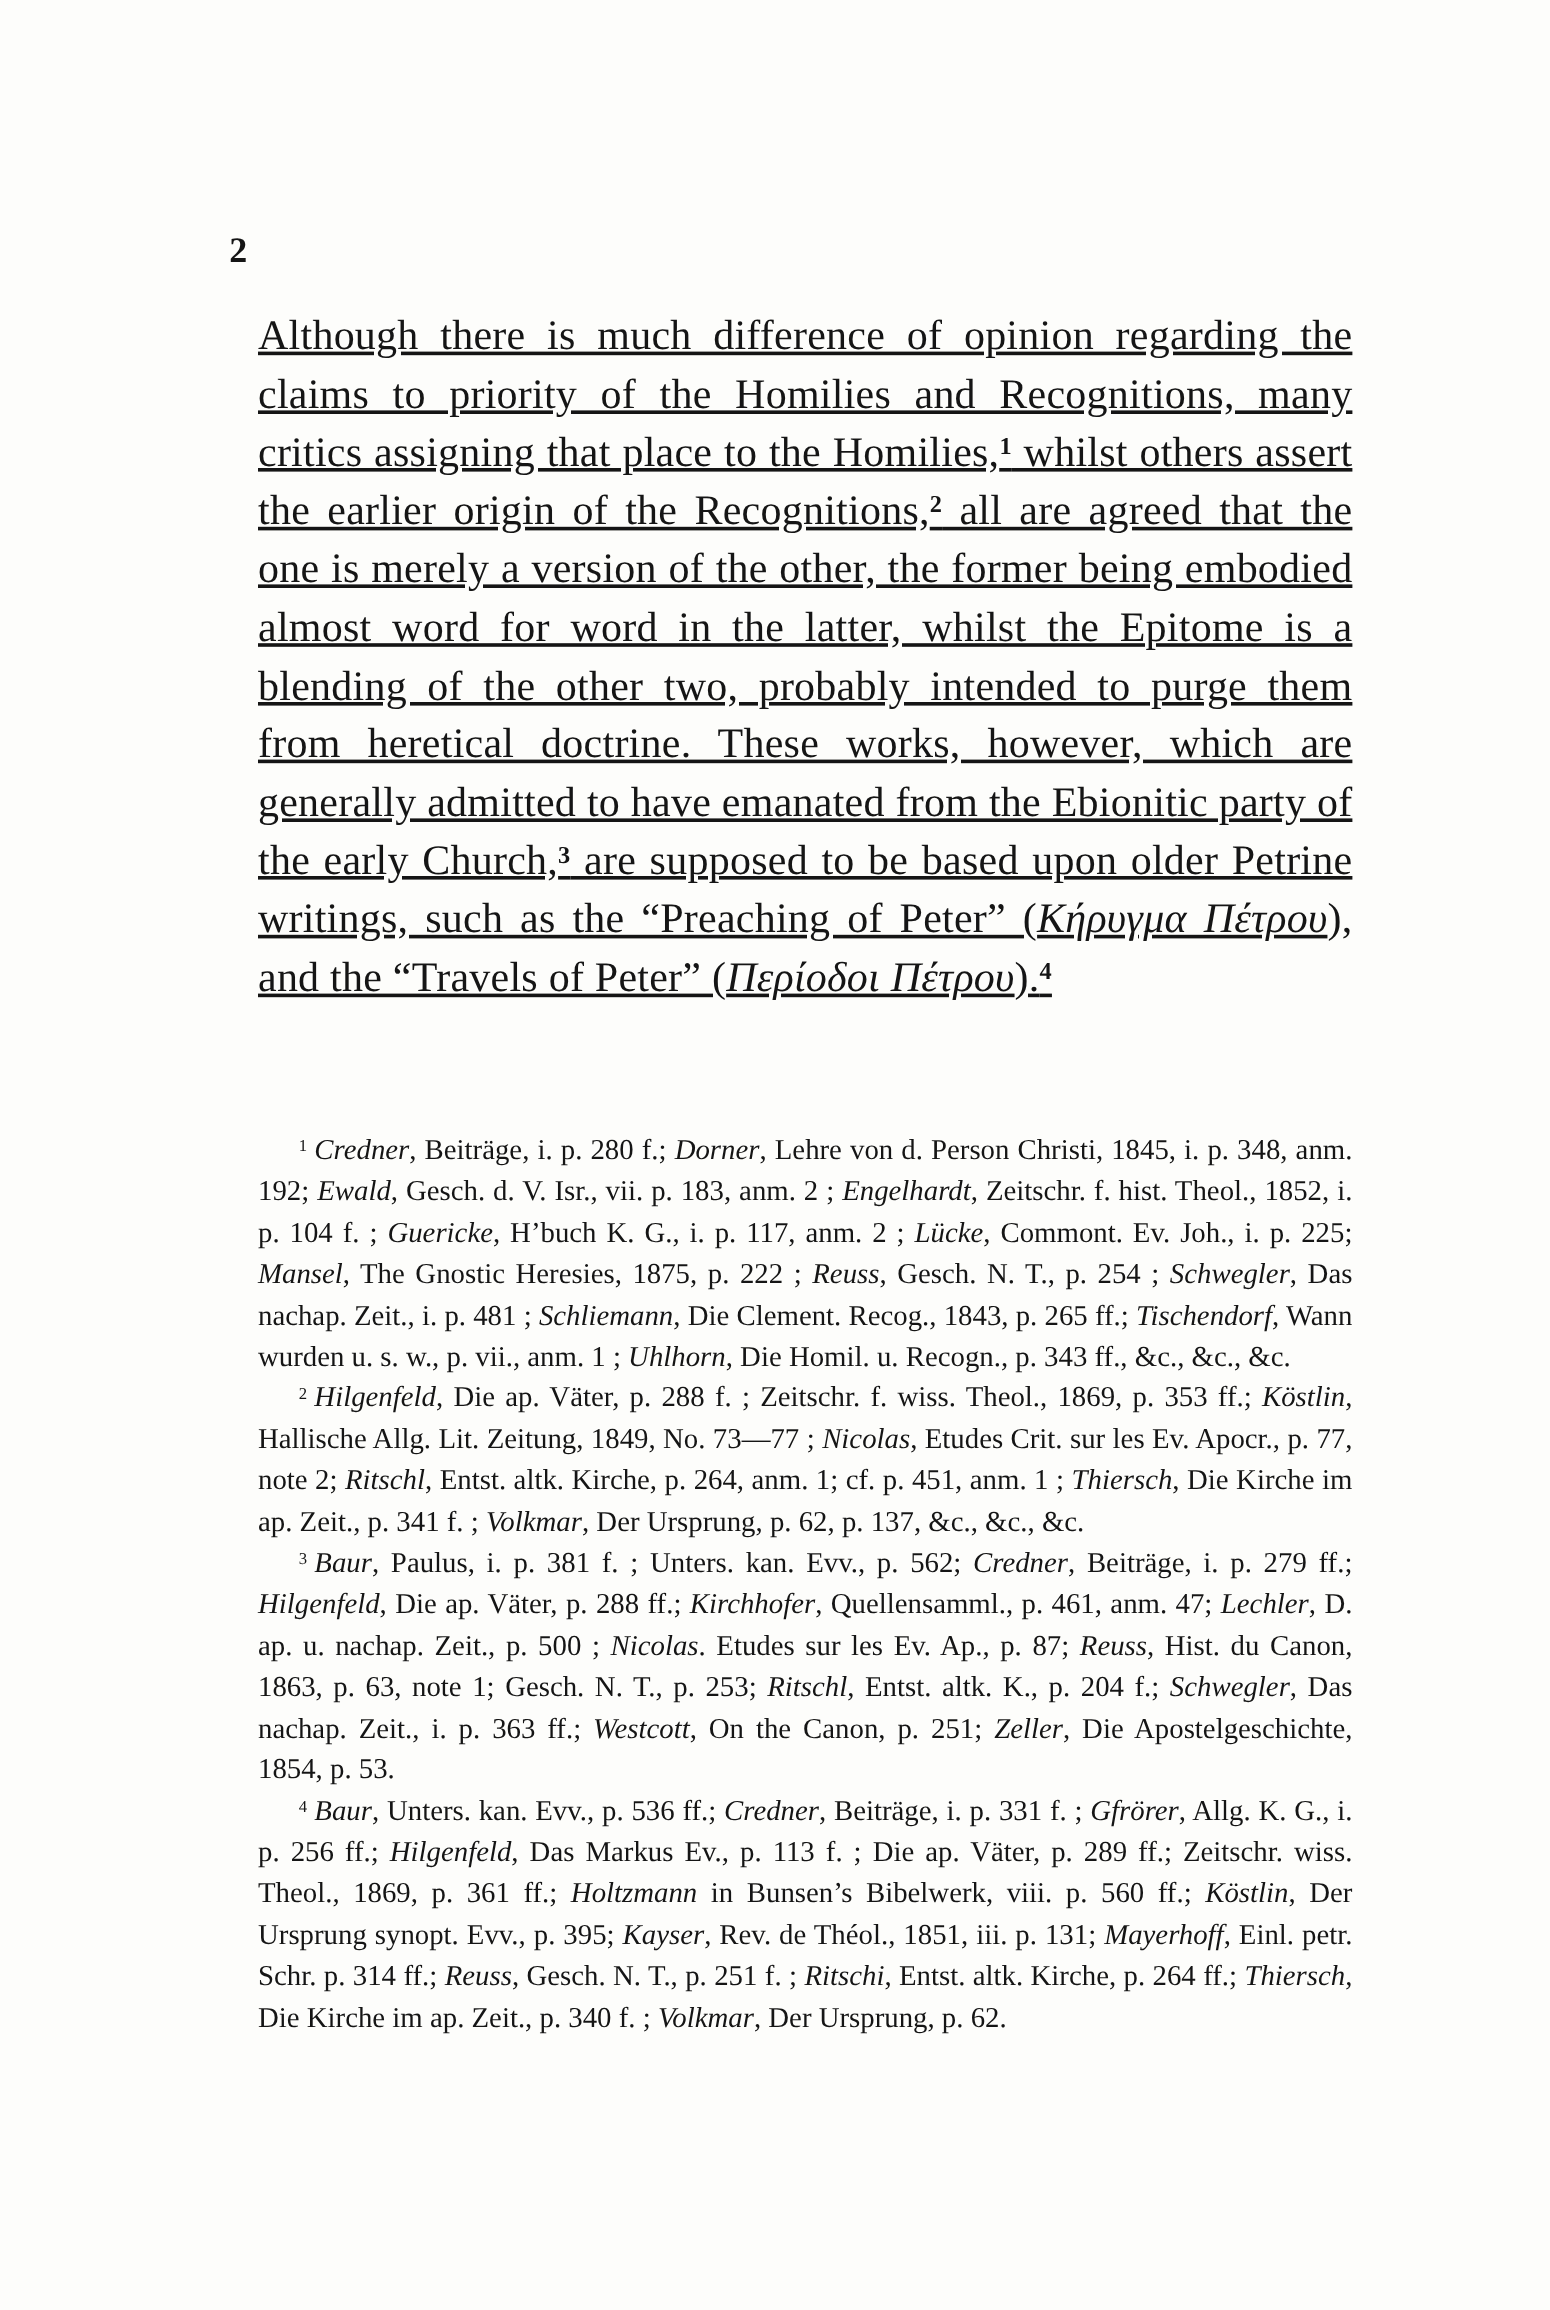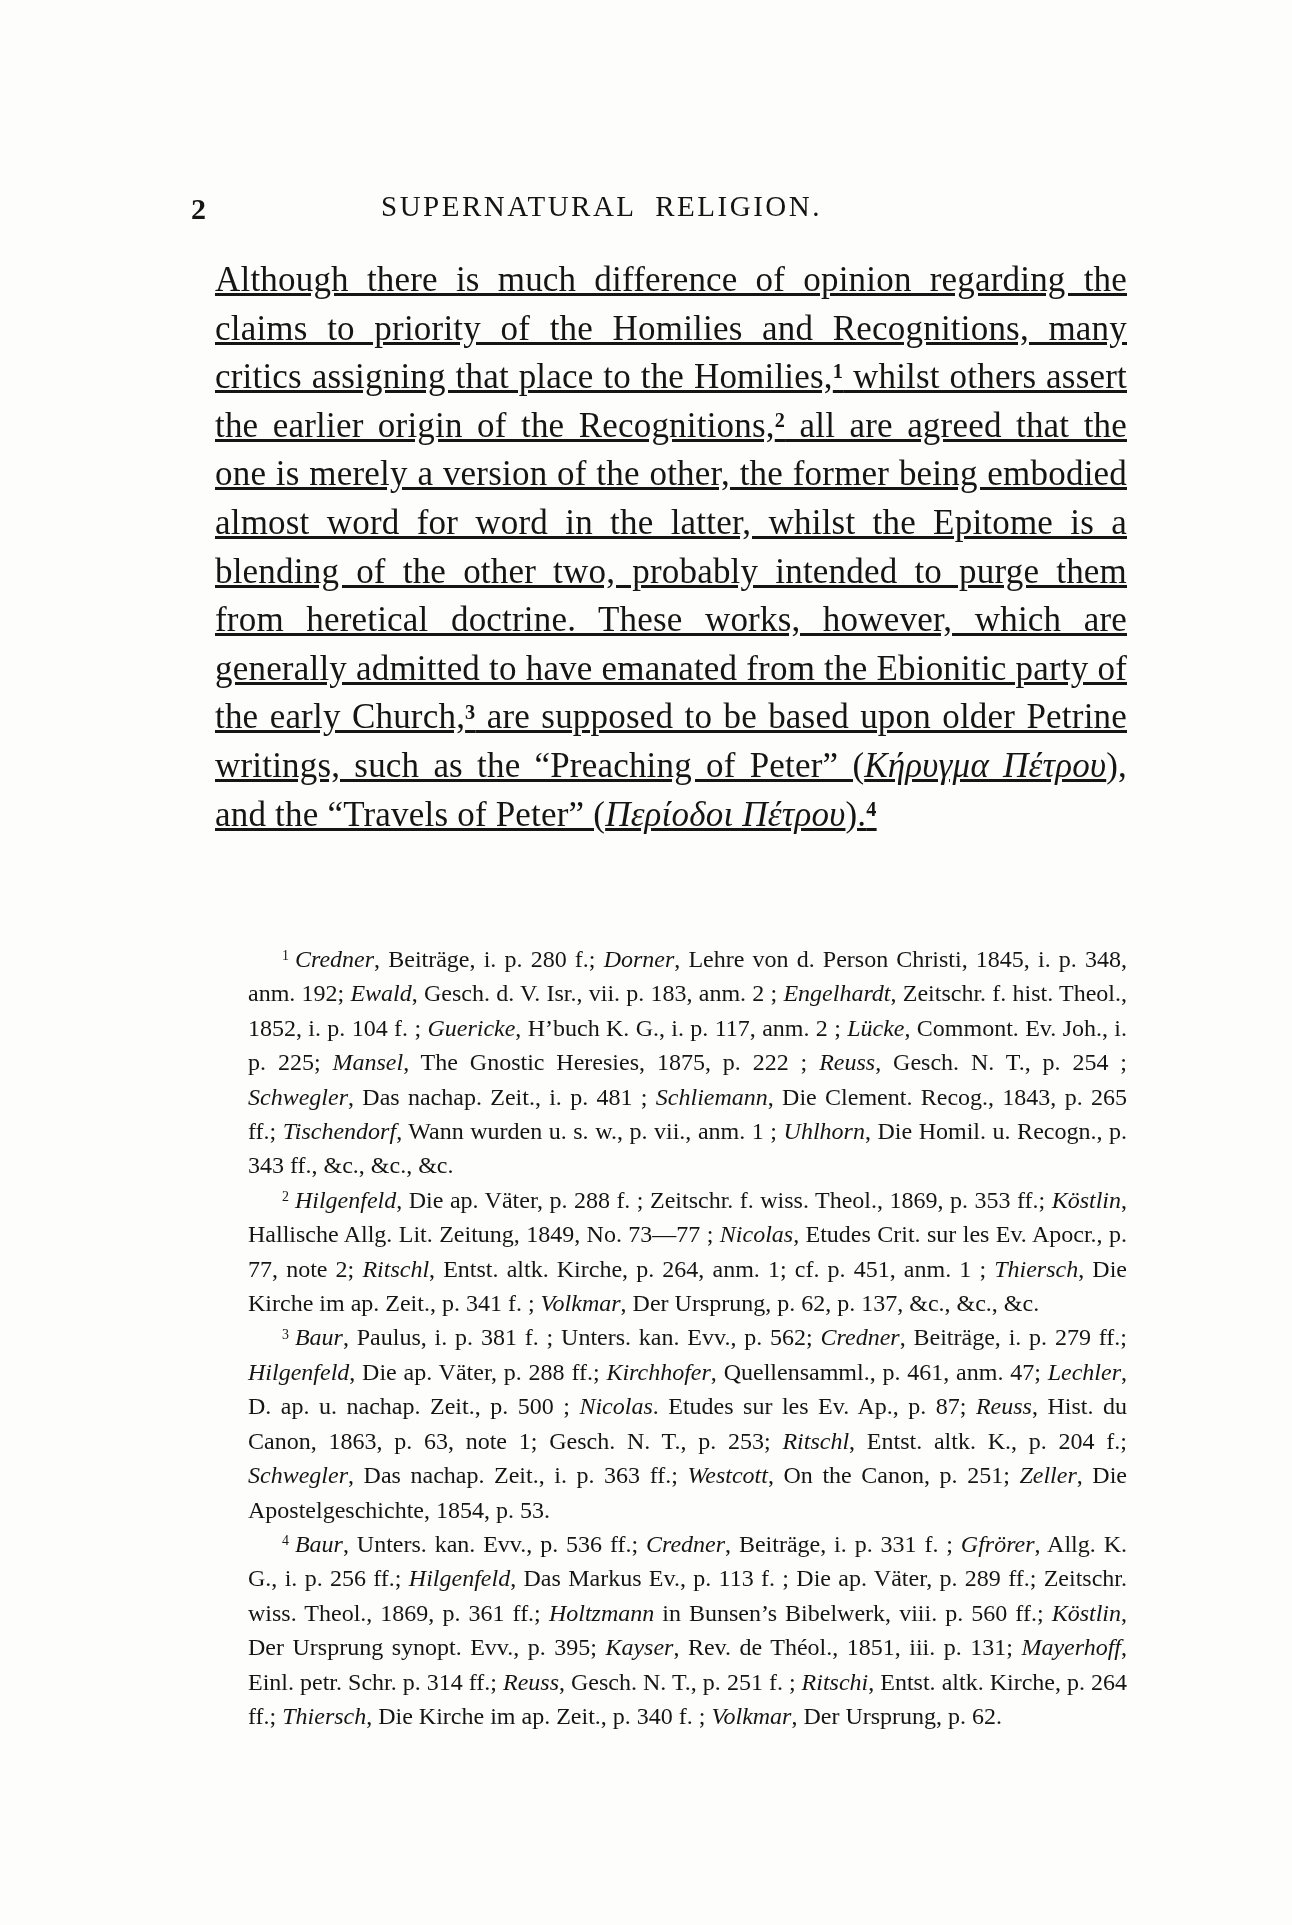--- a/index.html
+++ b/index.html
@@ -28,37 +28,36 @@
     font-size:35px; line-height:48.6px;
     text-align:justify;
     letter-spacing:0.2px;
     text-decoration:underline;
   }
   .footnotes {
     position:absolute; top:942px; left:215px; width:912px;
     font-size:24px; line-height:34.4px;
     text-align:justify;
   }
-  .footnote { text-indent:34px;margin-left:33px; }
+  .footnote { text-indent:34px; }
   sup.fn-sup {
     font-size:0.58em;
     vertical-align:baseline; position:relative; top:-0.48em;
     line-height:0; font-weight:bold;
   }
   .footnote sup.fn-sup { margin-right:6px; font-weight:normal; }
   i { font-style:italic; }
 </style>
 </head>
 <body>
 
 <div class="page">
 
   <div class="header">
     <span class="page-num">2</span>
-    <span class="running-title">SUPERNATURAL RELIGION.</span>
   </div>
 
   <div class="body-text"><span>Although there is much difference of opinion regarding the claims to priority of the Homilies and Recognitions, many critics assigning that place to the Homilies,</span><sup class="fn-sup">1</sup><span> whilst others assert the earlier origin of the Recognitions,</span><sup class="fn-sup">2</sup><span> all are agreed that the one is merely a version of the other, the former being embodied almost word for word in the latter, whilst the Epitome is a blending of the other two, probably intended to purge them from heretical doctrine. These works, however, which are generally admitted to have emanated from the Ebionitic party of the early Church,</span><sup class="fn-sup">3</sup><span> are supposed to be based upon older Petrine writings, such as the “Preaching of Peter” (</span><i>Κήρυγμα Πέτρου</i><span>), and the “Travels of Peter” (</span><i>Περίοδοι Πέτρου</i><span>).</span><sup class="fn-sup">4</sup></div>
 
   <div class="footnotes">
     <div class="footnote"><sup class="fn-sup">1</sup><span><i>Credner</i><span>, Beiträge, i. p. 280 f.; </span><i>Dorner</i><span>, Lehre von d. Person Christi, 1845, i. p. 348, anm. 192; </span><i>Ewald</i><span>, Gesch. d. V. Isr., vii. p. 183, anm. 2 ; </span><i>Engelhardt</i><span>, Zeitschr. f. hist. Theol., 1852, i. p. 104 f. ; </span><i>Guericke</i><span>, H’buch K. G., i. p. 117, anm. 2 ; </span><i>Lücke</i><span>, Commont. Ev. Joh., i. p. 225; </span><i>Mansel</i><span>, The Gnostic Heresies, 1875, p. 222 ; </span><i>Reuss</i><span>, Gesch. N. T., p. 254 ; </span><i>Schwegler</i><span>, Das nachap. Zeit., i. p. 481 ; </span><i>Schliemann</i><span>, Die Clement. Recog., 1843, p. 265 ff.; </span><i>Tischendorf</i><span>, Wann wurden u. s. w., p. vii., anm. 1 ; </span><i>Uhlhorn</i><span>, Die Homil. u. Recogn., p. 343 ff., &amp;c., &amp;c., &amp;c.</span></span></div>
     <div class="footnote"><sup class="fn-sup">2</sup><span><i>Hilgenfeld</i><span>, Die ap. Väter, p. 288 f. ; Zeitschr. f. wiss. Theol., 1869, p. 353 ff.; </span><i>Köstlin</i><span>, Hallische Allg. Lit. Zeitung, 1849, No. 73—77 ; </span><i>Nicolas</i><span>, Etudes Crit. sur les Ev. Apocr., p. 77, note 2; </span><i>Ritschl</i><span>, Entst. altk. Kirche, p. 264, anm. 1; cf. p. 451, anm. 1 ; </span><i>Thiersch</i><span>, Die Kirche im ap. Zeit., p. 341 f. ; </span><i>Volkmar</i><span>, Der Ursprung, p. 62, p. 137, &amp;c., &amp;c., &amp;c.</span></span></div>
     <div class="footnote"><sup class="fn-sup">3</sup><span><i>Baur</i><span>, Paulus, i. p. 381 f. ; Unters. kan. Evv., p. 562; </span><i>Credner</i><span>, Beiträge, i. p. 279 ff.; </span><i>Hilgenfeld</i><span>, Die ap. Väter, p. 288 ff.; </span><i>Kirchhofer</i><span>, Quellensamml., p. 461, anm. 47; </span><i>Lechler</i><span>, D. ap. u. nachap. Zeit., p. 500 ; </span><i>Nicolas</i><span>. Etudes sur les Ev. Ap., p. 87; </span><i>Reuss</i><span>, Hist. du Canon, 1863, p. 63, note 1; Gesch. N. T., p. 253; </span><i>Ritschl</i><span>, Entst. altk. K., p. 204 f.; </span><i>Schwegler</i><span>, Das nachap. Zeit., i. p. 363 ff.; </span><i>Westcott</i><span>, On the Canon, p. 251; </span><i>Zeller</i><span>, Die Apostelgeschichte, 1854, p. 53.</span></span></div>
     <div class="footnote"><sup class="fn-sup">4</sup><span><i>Baur</i><span>, Unters. kan. Evv., p. 536 ff.; </span><i>Credner</i><span>, Beiträge, i. p. 331 f. ; </span><i>Gfrörer</i><span>, Allg. K. G., i. p. 256 ff.; </span><i>Hilgenfeld</i><span>, Das Markus Ev., p. 113 f. ; Die ap. Väter, p. 289 ff.; Zeitschr. wiss. Theol., 1869, p. 361 ff.; </span><i>Holtzmann</i><span> in Bunsen’s Bibelwerk, viii. p. 560 ff.; </span><i>Köstlin</i><span>, Der Ursprung synopt. Evv., p. 395; </span><i>Kayser</i><span>, Rev. de Théol., 1851, iii. p. 131; </span><i>Mayerhoff</i><span>, Einl. petr. Schr. p. 314 ff.; </span><i>Reuss</i><span>, Gesch. N. T., p. 251 f. ; </span><i>Ritschi</i><span>, Entst. altk. Kirche, p. 264 ff.; </span><i>Thiersch</i><span>, Die Kirche im ap. Zeit., p. 340 f. ; </span><i>Volkmar</i><span>, Der Ursprung, p. 62.</span></span></div>
   </div>

